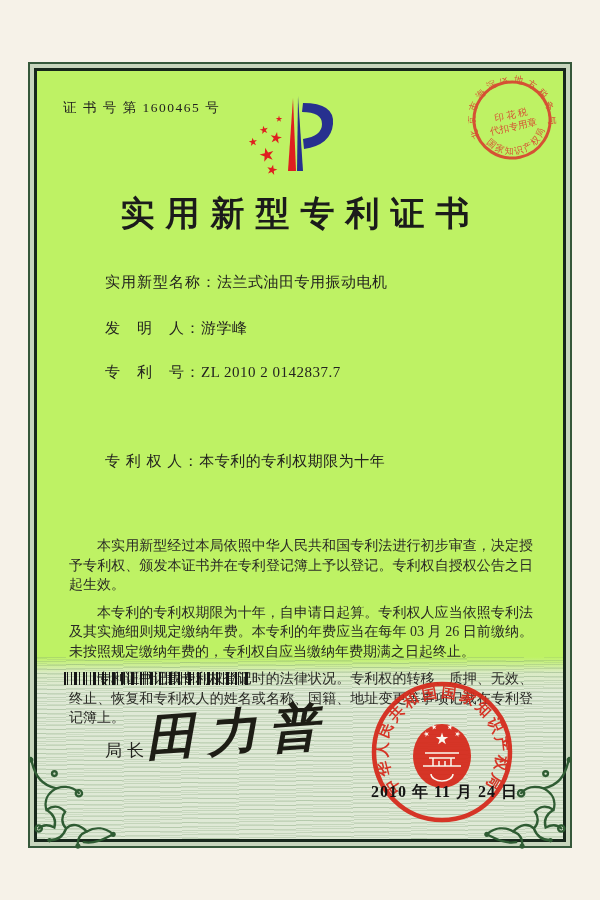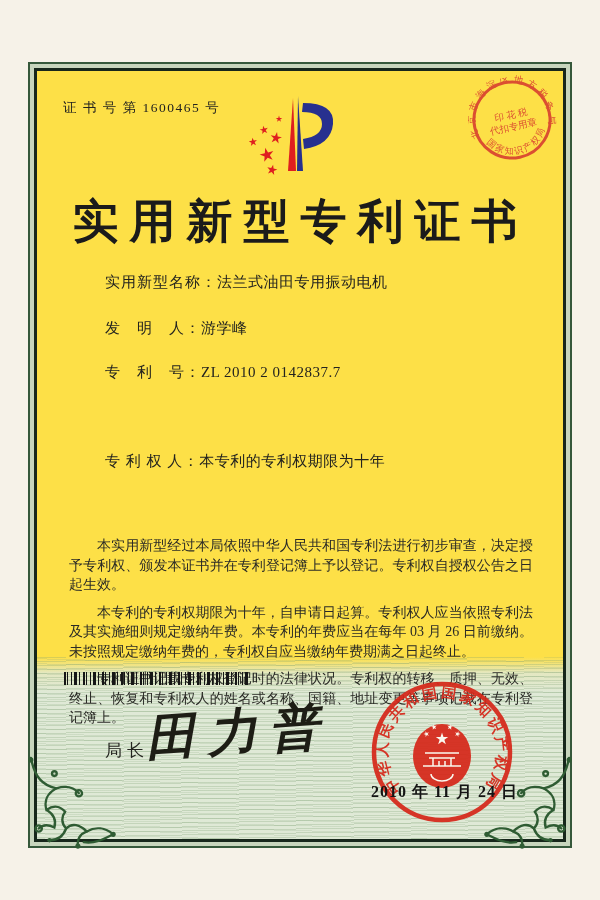--- a/index.html
+++ b/index.html
@@ -9,37 +9,37 @@
     font-family:"Liberation Serif","DejaVu Serif",serif;
   }
   .page{position:absolute;inset:0;}
   
   .frame{
     position:absolute;left:28px;top:62px;width:544px;height:786px;
     box-sizing:border-box;border:2px solid #35583a;background:#c7d5bc;padding:4px;
   }
   .frame-inner{
     position:relative;width:100%;height:100%;box-sizing:border-box;
-    border:3px solid #17271b;background:#fde047;
+    border:3px solid #17271b;background:#bef264;
   }
   
   .green-zone{
     position:absolute;left:0;right:0;bottom:0;height:182px;
     background-image:
       repeating-linear-gradient(179deg, rgba(122,158,112,.28) 0 1px, rgba(0,0,0,0) 1px 4px),
       repeating-linear-gradient(181.5deg, rgba(122,158,112,.18) 0 1px, rgba(0,0,0,0) 1px 5px),
       linear-gradient(180deg, rgba(223,233,214,0) 0, rgba(223,233,214,.85) 16px, #dfe9d6 36px, #dfe9d6 100%);
   }
   
   .cert-no{position:absolute;left:26px;top:28px;font-size:13.5px;letter-spacing:1.5px;color:#23231f;}
   .logo{position:absolute;left:212px;top:20px;width:130px;height:92px;}
   .tax-stamp{position:absolute;left:432px;top:6px;width:86px;height:86px;transform:rotate(-12deg);opacity:.9;}
   .title{
     position:absolute;left:0;top:120px;width:100%;margin:0;text-align:center;
-    font-size:46px;font-weight:bold;letter-spacing:11px;padding-left:1px;box-sizing:border-box;
+    font-size:34px;font-weight:bold;letter-spacing:11px;padding-left:1px;box-sizing:border-box;
     color:#1b1b1b;
   }
   
   .field-row{position:absolute;left:26px;font-size:15px;color:#23231f;letter-spacing:.5px;white-space:nowrap;}
   .field-row .lab{letter-spacing:1px;margin-left:42px;}
   .fr0{top:202px}.fr1{top:248px}.fr2{top:292px}.fr3{top:337px}.fr4{top:381px}.fr5{top:425px}
   
   .body-text{position:absolute;left:24px;right:22px;top:457px;font-size:14px;line-height:19.5px;
     text-align:justify;color:#2a2a26;}
   .body-text p{margin:8px;text-indent:2em;}

